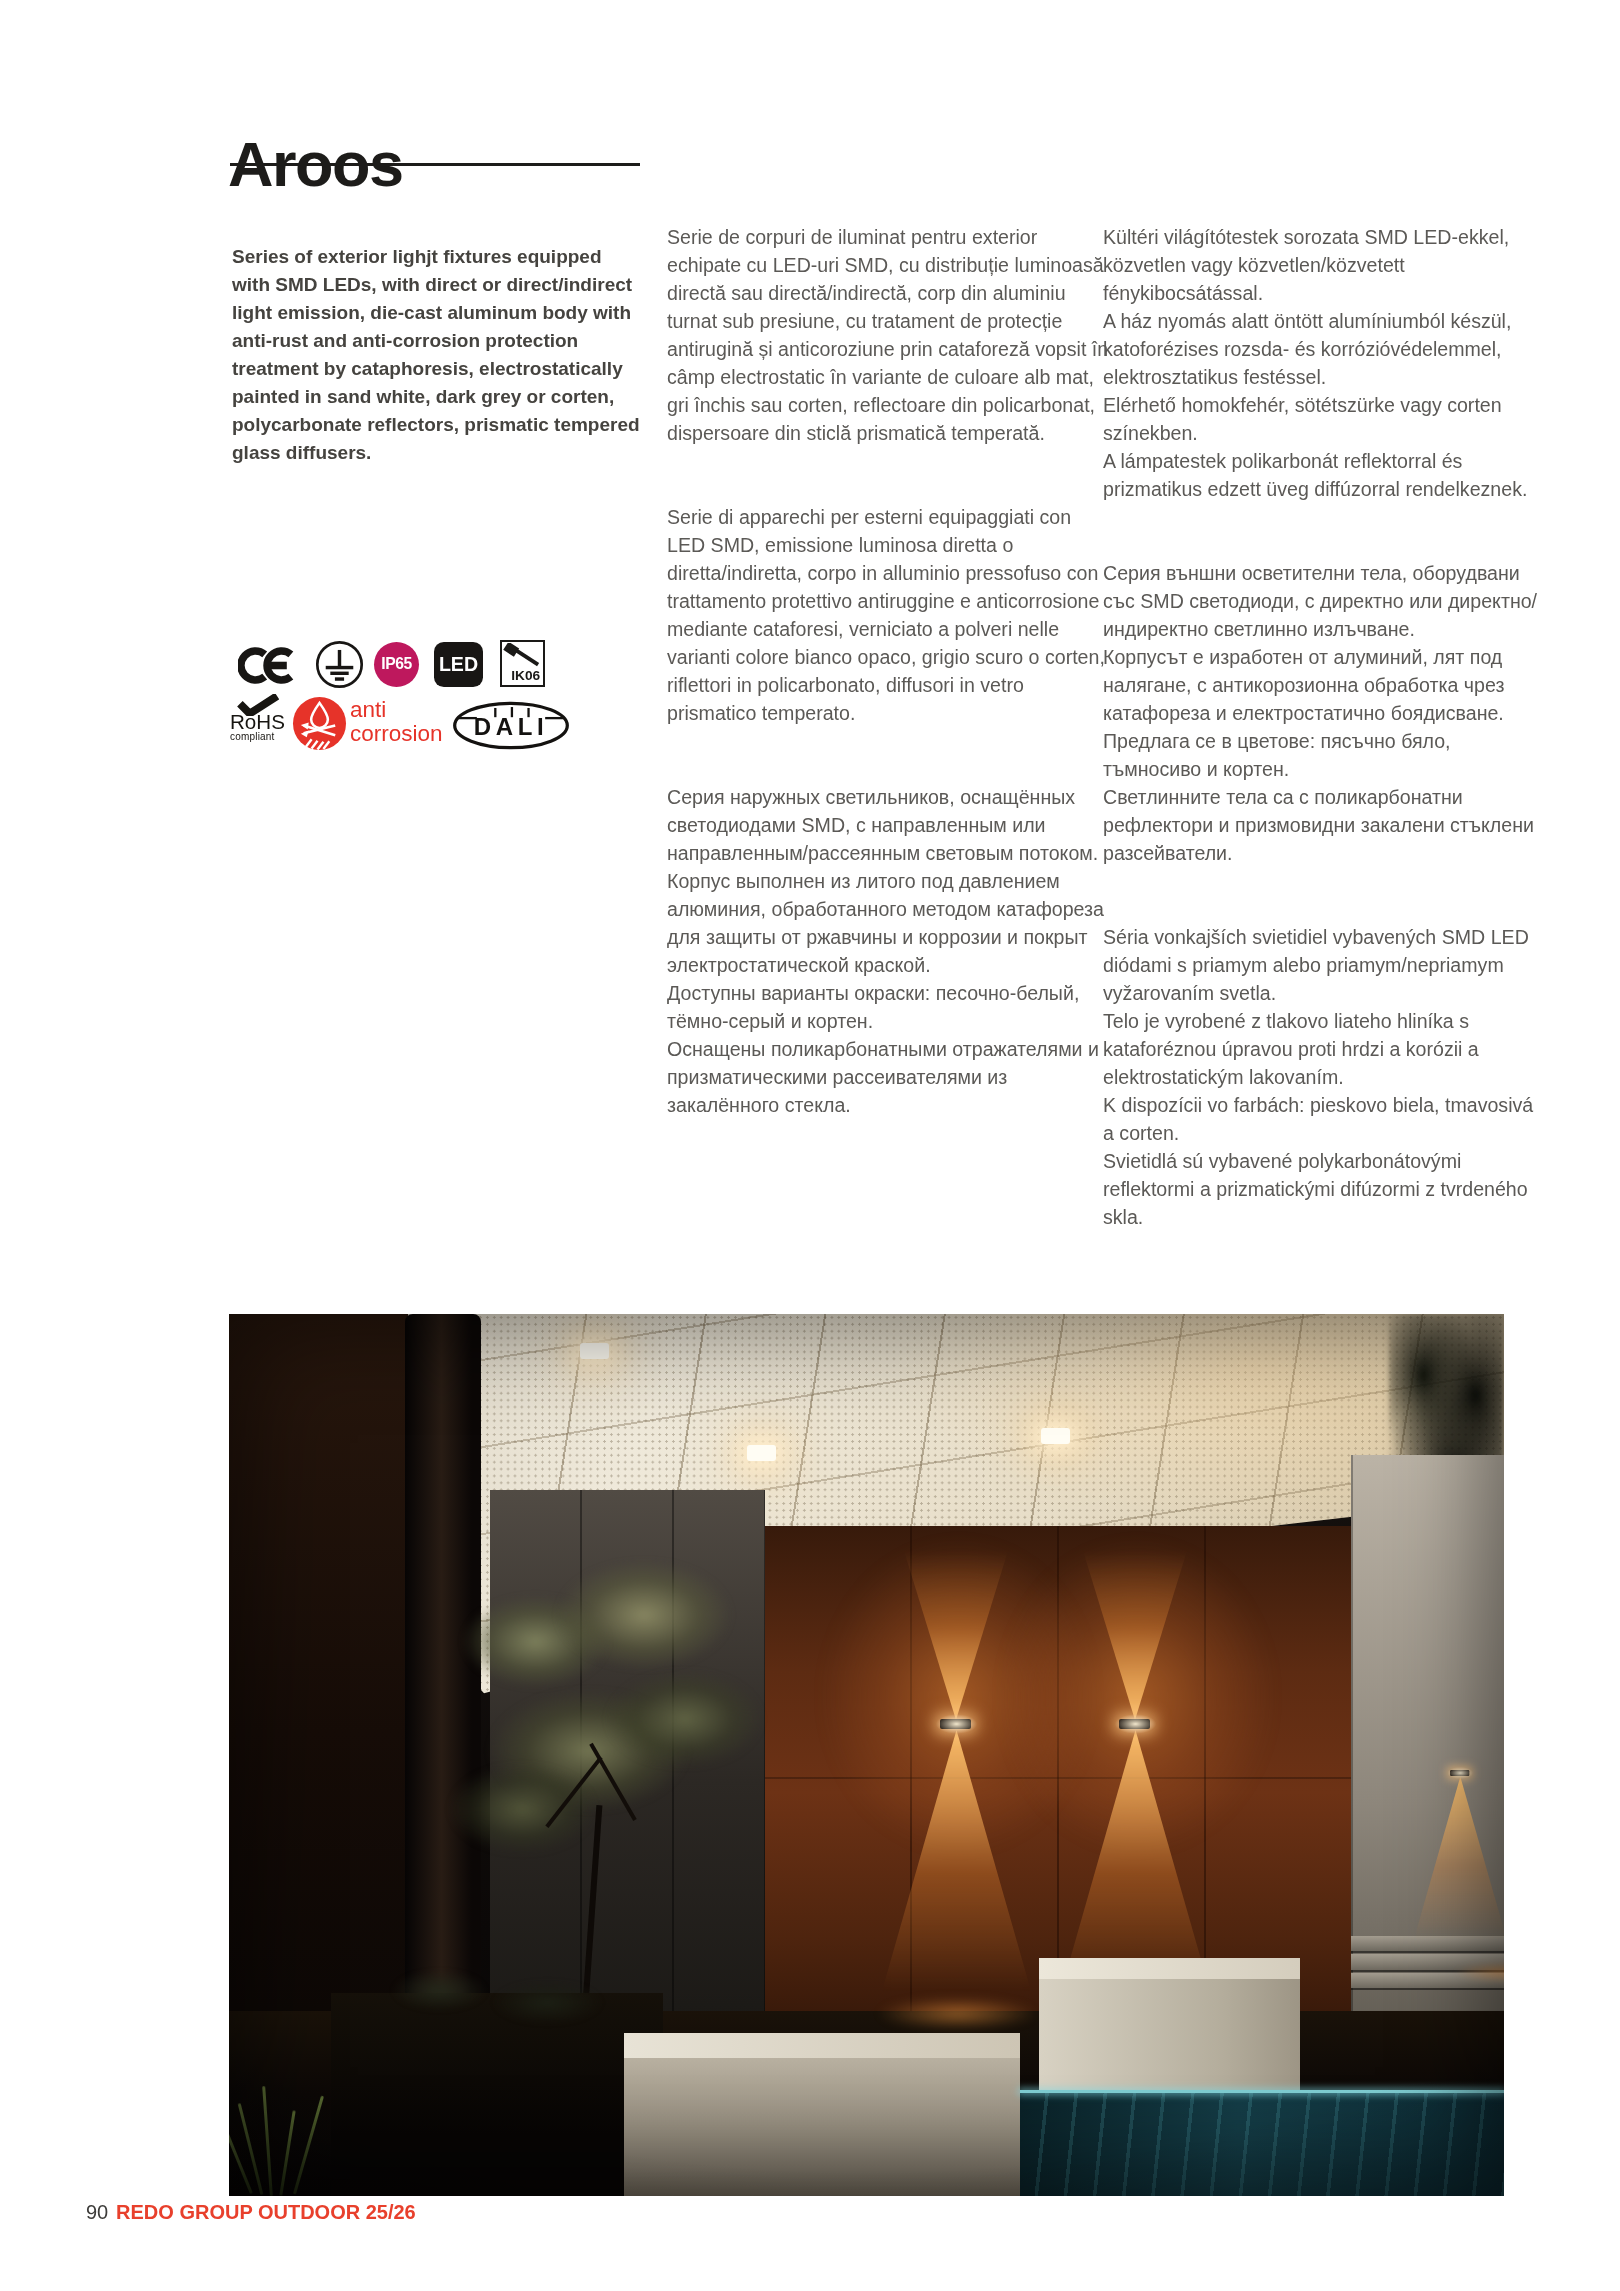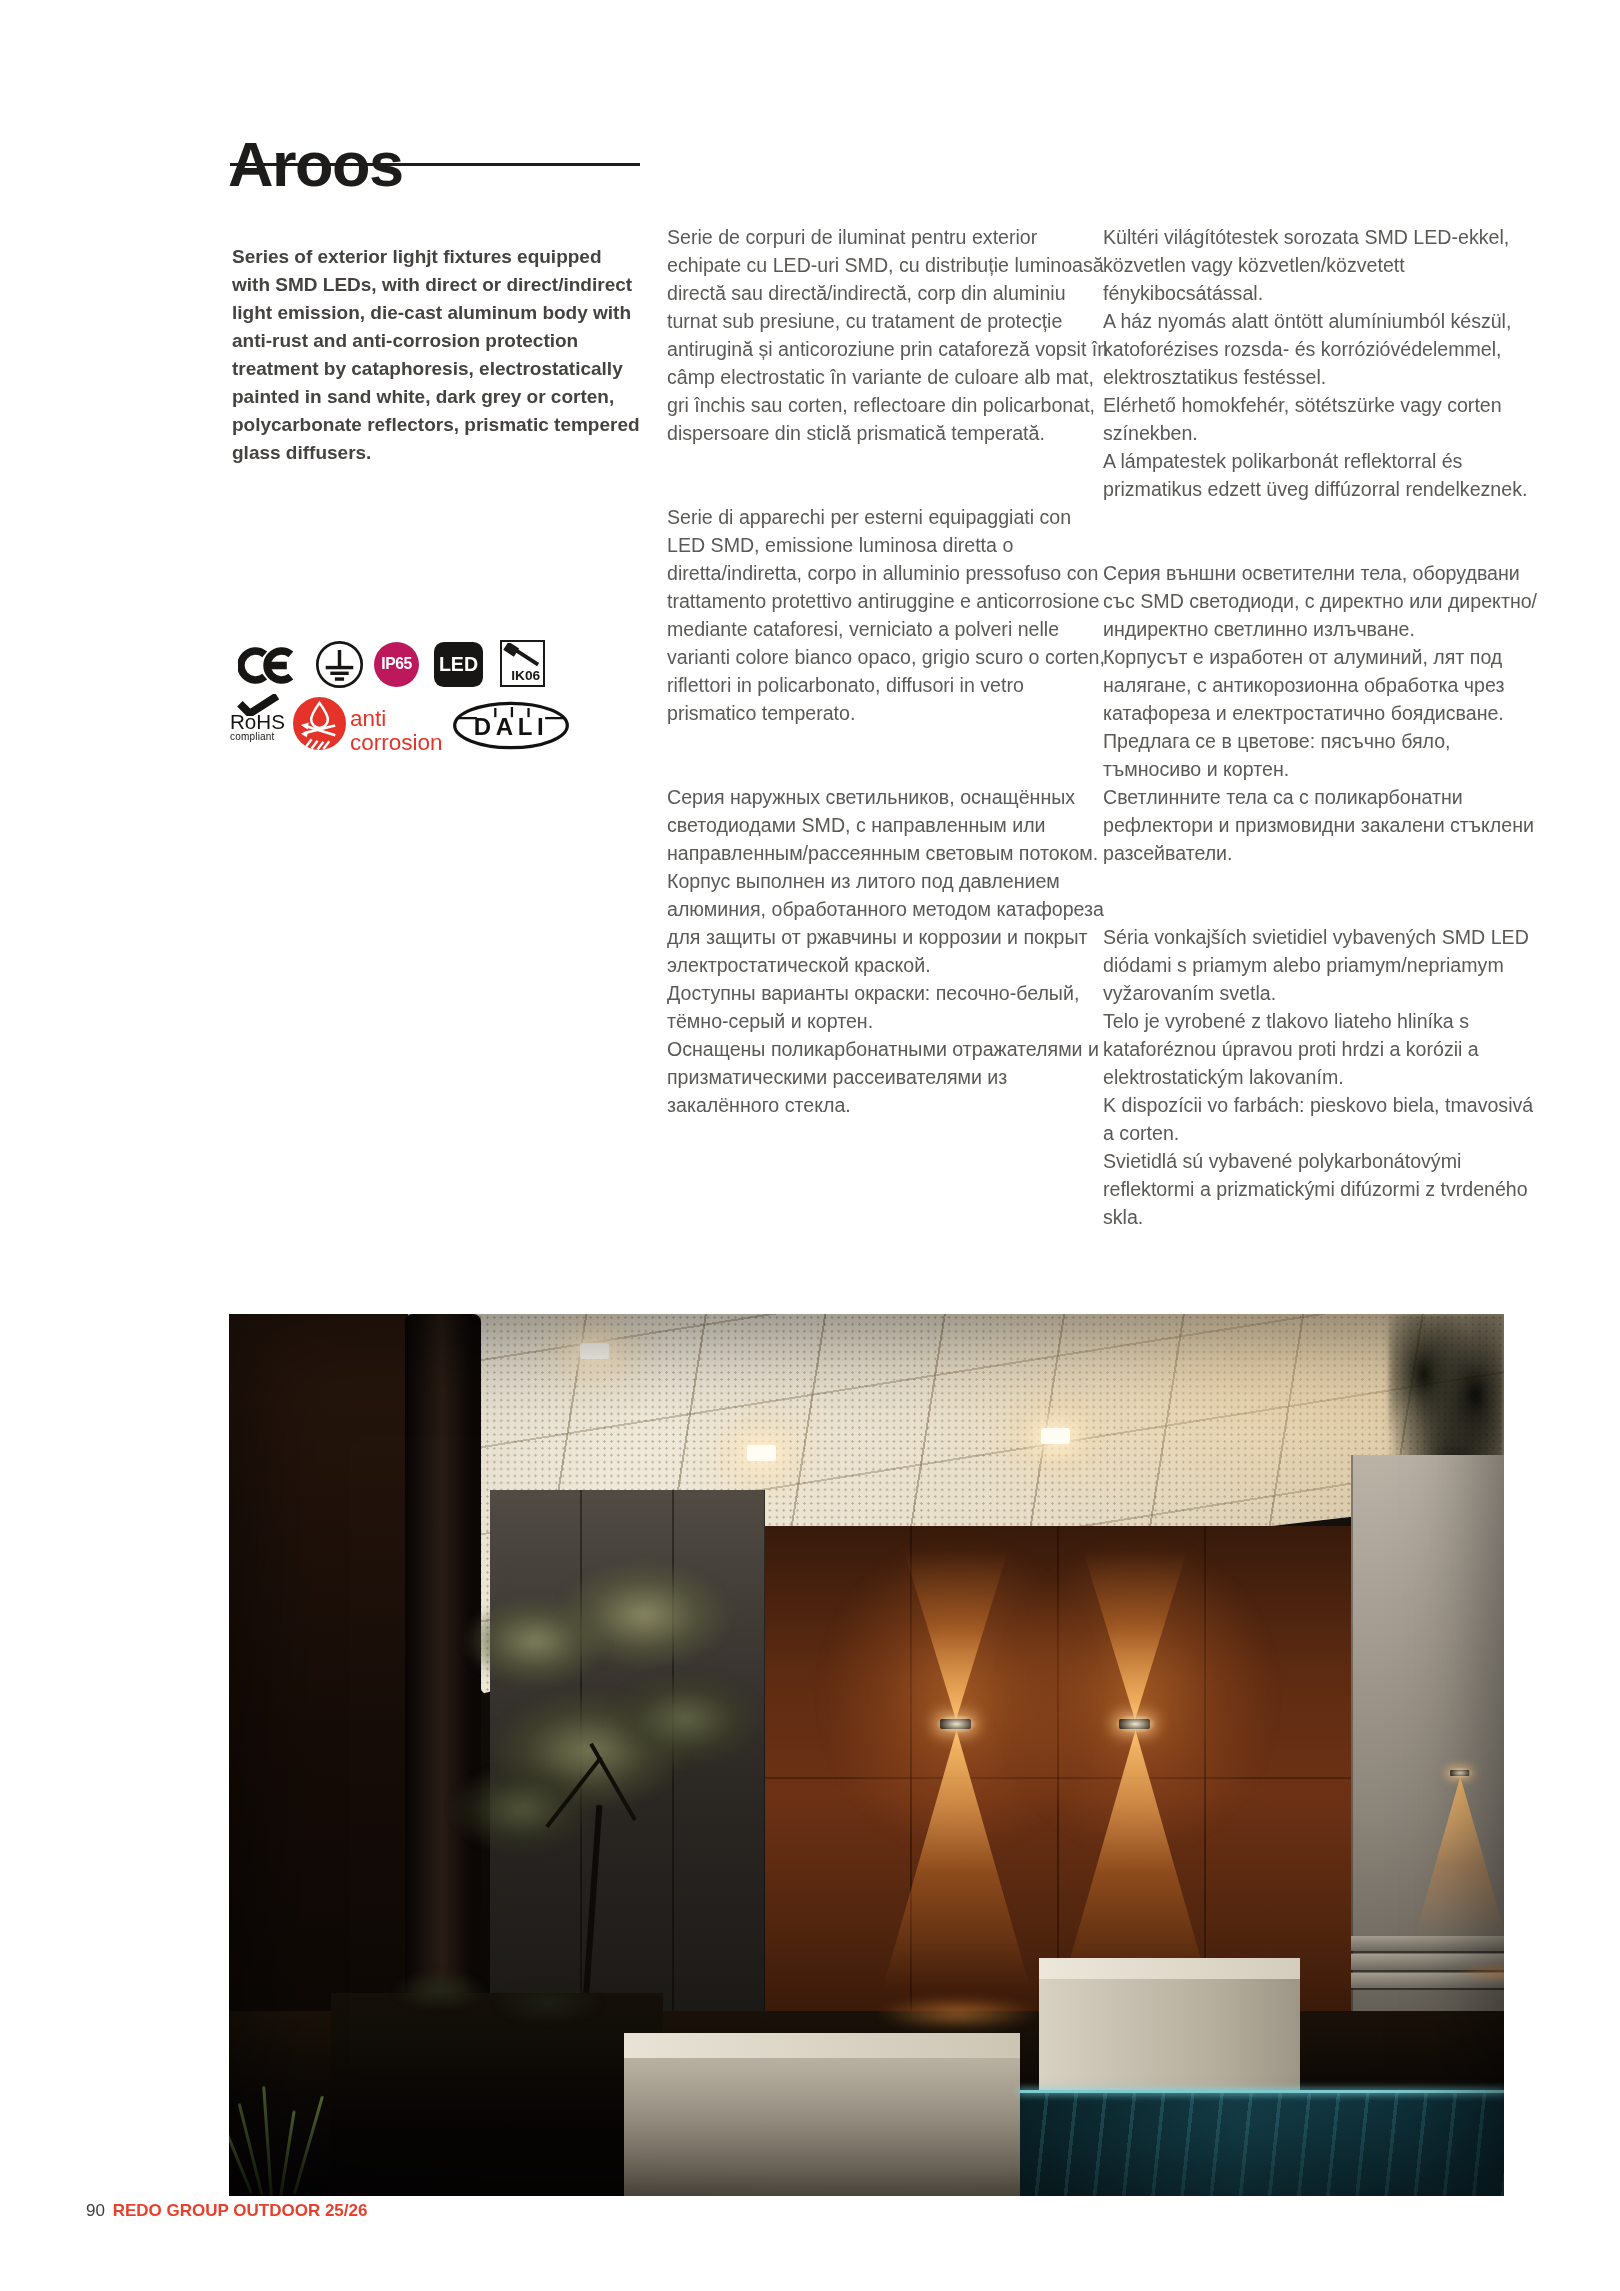--- a/index.html
+++ b/index.html
@@ -27,25 +27,25 @@
   .led{left:204px;top:6.9px;width:49px;height:45px;border-radius:9.8px;background:#181614;
        color:#fff;font-weight:700;font-size:19.6px;display:flex;align-items:center;justify-content:center;}
   .ik06{left:270px;top:4.9px;width:45px;height:47px;border:2.5px solid #1a1917;background:#fff;
         display:flex;align-items:flex-end;justify-content:flex-end;padding:2px 2.9px;box-sizing:border-box;
         font-size:13.7px;font-weight:700;color:#1a1917;position:absolute;}
   .ik06 svg{position:absolute;left:1px;top:1px;}
   .rohs{left:0;top:59px;width:59px;text-align:left;color:#171511;}
   .rohs .rohs-word{font-size:20.6px;font-weight:400;line-height:19.6px;margin-top:-3.9px;}
   .rohs .rohs-sub{font-size:10px;letter-spacing:0.2px;}
   .anti-circle{left:62px;top:61px;}
-  .anti-text{left:120px;top:72px;font-size:22.5px;line-height:23.5px;color:#e63329;}
+  .anti-text{left:120px;top:63px;font-size:22.5px;line-height:23.5px;color:#e63329;}
   .dali{left:221px;top:65px;}
 
   
-  .footer{position:absolute;left:86px;top:2201px;font-size:17px;}
+  .footer{position:absolute;left:86px;top:2201px;font-size:20px;}
   .footer .pageno{color:#3d3c3a;font-weight:400;margin-right:7.8px;}
   .footer .cat{color:#e8402c;font-weight:700;}
 
   
   .photo{position:absolute;left:229px;top:1314px;width:1275px;height:882px;overflow:hidden;
          background:linear-gradient(#181310,#0b0807 70%,#050404);}
   .photo *{position:absolute;}
   .ceiling{inset:0;
      background:
        radial-gradient(40% 25% at 80% 6%, rgba(255,214,150,.35), transparent 70%),

